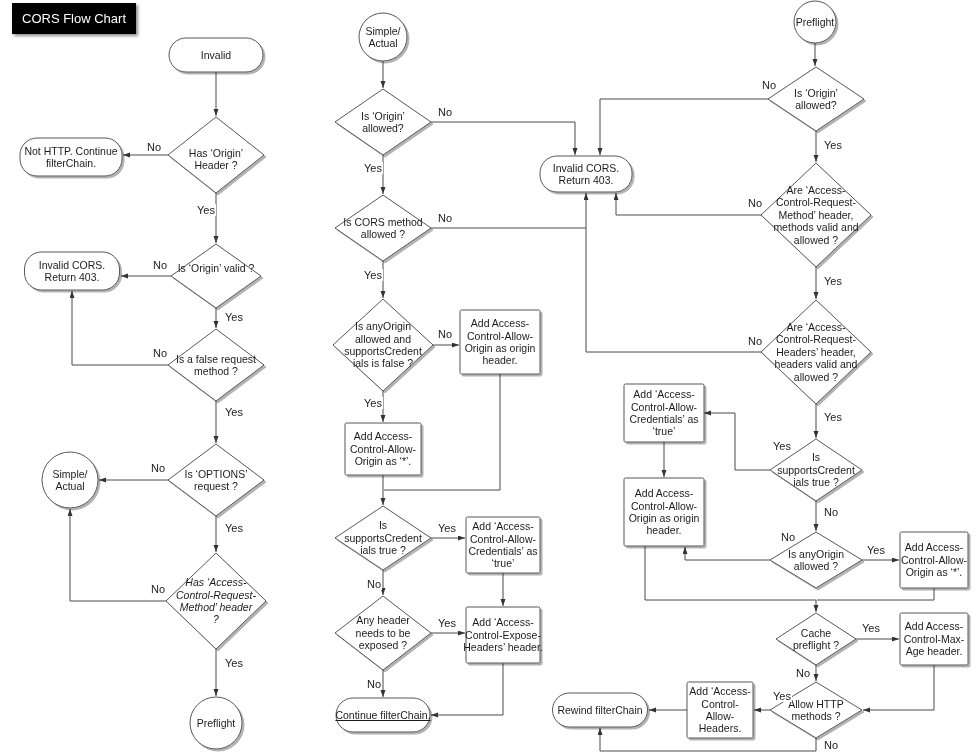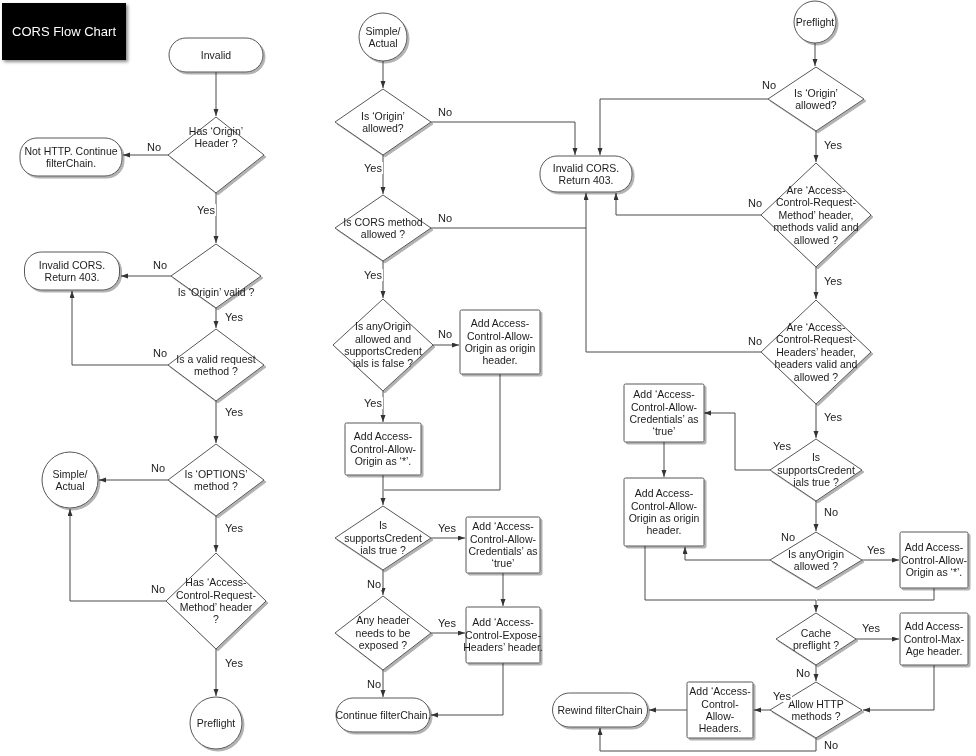--- a/index.html
+++ b/index.html
@@ -12,22 +12,22 @@
   .node-label {
     position:absolute; display:flex; align-items:center; justify-content:center;
     text-align:center; font-size:10.5px; line-height:1.18; color:#1c1c1c;
     white-space:pre-line; pointer-events:none;
   }
   .edge-label {
     position:absolute; font-size:11px; line-height:1.1; color:#222;
     background:#fff; padding:0 1px; pointer-events:none;
   }
   .title-box {
-    position:absolute; left:2px; top:3px; background:#000; color:#fff;
-    font-size:13px; padding:21px 10px; box-shadow:2px 2px 3px rgba(0,0,0,.45);
+    position:absolute; left:12px; top:3px; background:#000; color:#fff;
+    font-size:13px; padding:8px 10px; box-shadow:2px 2px 3px rgba(0,0,0,.45);
   }
 </style>
 </head>
 <body>
 
 <div class="canvas">
   <svg class="diagram" width="976" height="756" viewBox="0 0 976 756">
     <defs>
       <marker id="arrow" markerWidth="8" markerHeight="6" refX="7" refY="2.5" orient="auto">
         <path d="M0,0 L7,2.5 L0,5 Z" fill="#333333"></path>
@@ -119,34 +119,34 @@
         <polygon points="816,613 856,639 816,665 776,639" class="shape diamond"></polygon>
         <rect x="900" y="613" width="68" height="52" rx="1.5" class="shape process"></rect>
         <polygon points="816,682 862,710 816,738 770,710" class="shape diamond"></polygon>
         <rect x="687" y="682" width="66" height="56" rx="1.5" class="shape process"></rect>
         <rect x="552.5" y="693" width="95" height="34" rx="17" class="shape terminator"></rect>
       </g>
   </svg>
 
   <div id="text-layer">
       <div class="node-label" style="left: 166px; top: 38px; width: 100px; height: 34px;">Invalid</div>
-      <div class="node-label" style="left: 165px; top: 99px; width: 102px; height: 76px;">Has ‘Origin’
+      <div class="node-label" style="left: 165px; top: 121px; width: 102px; height: 76px;">Has ‘Origin’
 Header ?</div>
       <div class="node-label" style="left: 17px; top: 138px; width: 108px; height: 38px;">Not HTTP. Continue
 filterChain.</div>
-      <div class="node-label" style="left: 168px; top: 260px; width: 96px; height: 64px;">Is ‘Origin’ valid ?</div>
+      <div class="node-label" style="left: 168px; top: 236px; width: 96px; height: 64px;">Is ‘Origin’ valid ?</div>
       <div class="node-label" style="left: 21.5px; top: 252px; width: 101px; height: 38px;">Invalid CORS.
 Return 403.</div>
-      <div class="node-label" style="left: 165px; top: 329px; width: 102px; height: 72px;">Is a valid request
+      <div class="node-label" style="left: 165px; top: 329px; width: 102px; height: 72px;">Is a false request
 method ?</div>
       <div class="node-label" style="left: 165px; top: 444px; width: 102px; height: 72px;">Is ‘OPTIONS’
-method ?</div>
+request ?</div>
       <div class="node-label" style="left: 39px; top: 452px; width: 62px; height: 56px;">Simple/
 Actual</div>
-      <div class="node-label" style="left: 163px; top: 553px; width: 106px; height: 96px;">Has ‘Access-
+      <div class="node-label" style="left: 163px; top: 553px; width: 106px; height: 96px; font-style: italic;">Has ‘Access-
 Control-Request-
 Method’ header
 ?</div>
       <div class="node-label" style="left: 187px; top: 697px; width: 58px; height: 52px;">Preflight</div>
       <div class="node-label" style="left: 356px; top: 13px; width: 54px; height: 48px;">Simple/
 Actual</div>
       <div class="node-label" style="left: 332px; top: 89px; width: 102px; height: 66px;">Is ‘Origin’
 allowed?</div>
       <div class="node-label" style="left: 537px; top: 156px; width: 98px; height: 36px;">Invalid CORS.
 Return 403.</div>
@@ -169,21 +169,21 @@
       <div class="node-label" style="left: 463px; top: 517px; width: 80px; height: 56px;">Add ‘Access-
 Control-Allow-
 Credentials’ as
 ‘true’</div>
       <div class="node-label" style="left: 332px; top: 596px; width: 102px; height: 74px;">Any header
 needs to be
 exposed ?</div>
       <div class="node-label" style="left: 463px; top: 607px; width: 80px; height: 56px;">Add ‘Access-
 Control-Expose-
 Headers’ header.</div>
-      <div class="node-label" style="left: 333px; top: 698px; width: 100px; height: 34px;">Continue filterChain.</div>
+      <div class="node-label" style="left: 333px; top: 698px; width: 100px; height: 34px; text-decoration: underline;">Continue filterChain.</div>
       <div class="node-label" style="left: 791px; top: 1px; width: 48px; height: 42px;">Preflight</div>
       <div class="node-label" style="left: 765px; top: 67px; width: 102px; height: 64px;">Is ‘Origin’
 allowed?</div>
       <div class="node-label" style="left: 758px; top: 163px; width: 116px; height: 104px;">Are ‘Access-
 Control-Request-
 Method’ header,
 methods  valid and
 allowed ?</div>
       <div class="node-label" style="left: 758px; top: 300px; width: 116px; height: 104px;">Are ‘Access-
 Control-Request-

